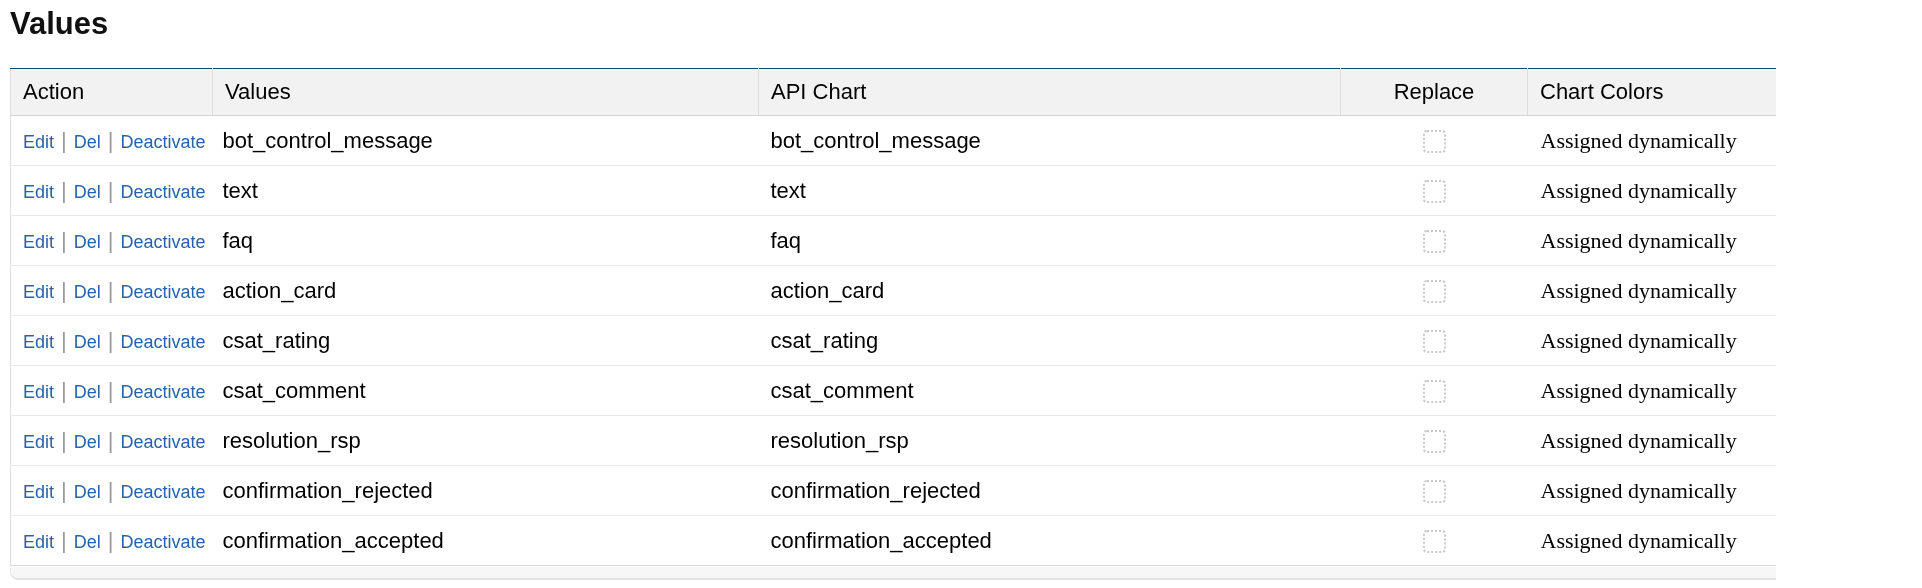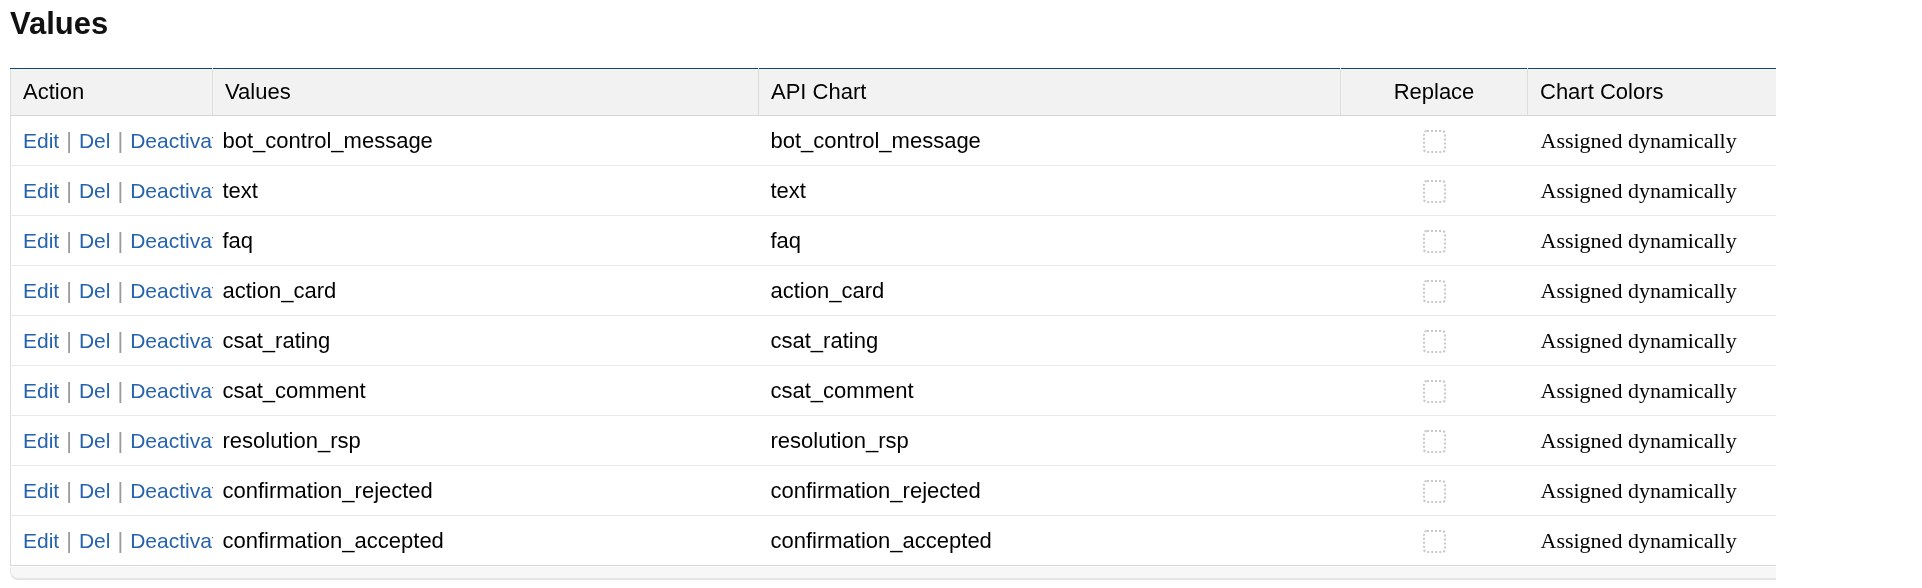--- a/index.html
+++ b/index.html
@@ -92,21 +92,21 @@
   }
   .values-table tr:last-child td { border-bottom-color: #d9d9d9; }
   td.c-action { padding-left: 12px; }
   td.c-val    { padding-left: 10px; }
   td.c-api    { padding-left: 12px; }
   td.c-def    { text-align: center; }
   td.c-cc     { padding-left: 13px; font-family: Liberation Serif, serif; }
   .action-link {
     color: #2563ae;
     text-decoration: none;
-    font-size: 21px;
+    font-size: 18px;
     cursor: pointer;
   }
   .sep { color: #9a9a9a; padding: 0 7px; font-size: 22px; }
   .cb {
     display: inline-block;
     width: 23px;
     height: 23px;
     border: 2px dotted #c9c9c9;
     border-radius: 4px;
     background: #ffffff;

